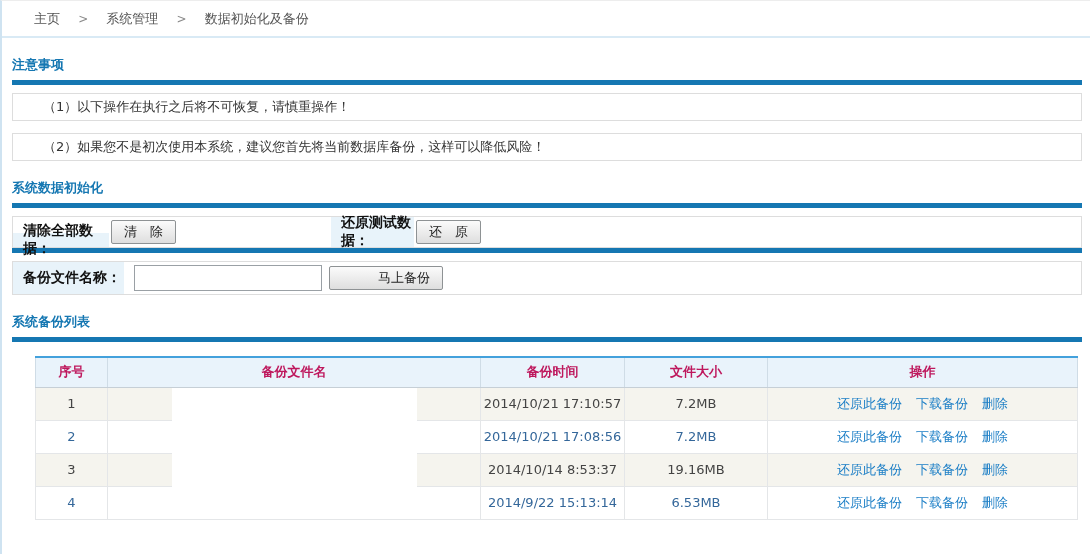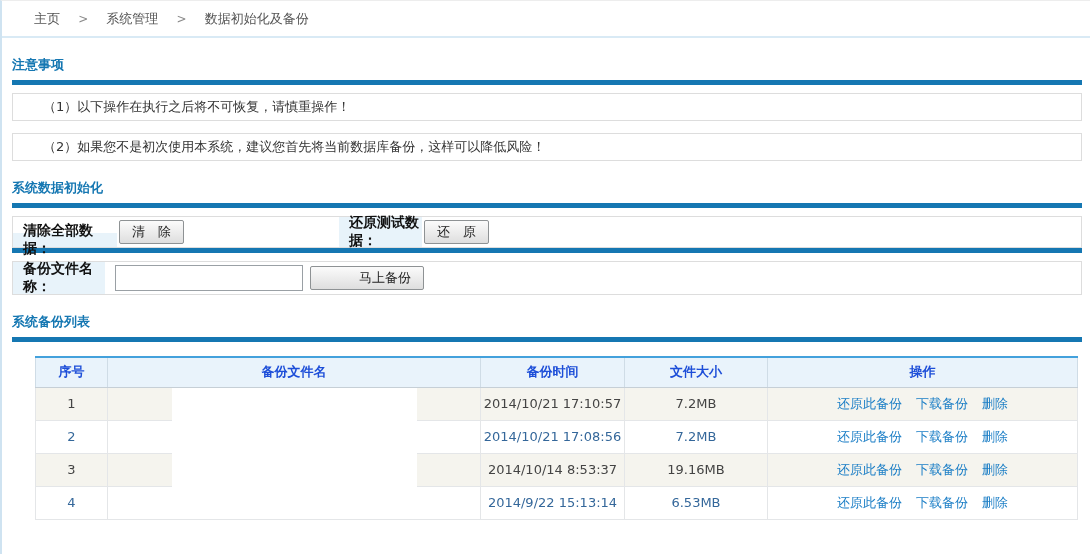--- a/index.html
+++ b/index.html
@@ -53,21 +53,21 @@
     border:1px solid var(--border-light);
     display:flex;align-items:stretch;height:32px;
   }
   .form-row.tall{height:34px;}
   .cell{display:flex;align-items:center;}
   .cell-label{
     background:var(--label-bg);
     font-weight:bold;font-size:14px;color:#111;
     padding-left:10px;
   }
-  .w96{width:104px;margin-top:16px;}  .w222{width:222px;}  .w88{width:83px;}  .w104{width:92px;}
+  .w96{width:96px;margin-top:16px;}  .w222{width:222px;}  .w88{width:83px;}  .w104{width:111px;}
   .grow{flex:1;}
   .btn{
     font-family:inherit;font-size:13px;color:#222;
     border:1px solid #8e9294;border-radius:2px;
     background:linear-gradient(#fbfbfb,#dedede);
     padding:3px 12px;margin-left:2px;cursor:pointer;line-height:16px;
   }
   .text-input{
     width:188px;height:26px;margin-left:10px;
     border:1px solid #9aa0a5;background:#fff;
@@ -77,21 +77,21 @@
   .table-wrap{position:relative;margin:14px 0 0 23px;width:1042px;}
   table.backup-table{
     width:1042px;border-collapse:collapse;
     border:1px solid #ccd9e3;font-size:13px;table-layout:fixed;
   }
   table.backup-table thead th{
     background:var(--header-bg);
     border-top:2px solid var(--header-top-border);
     border-bottom:1px solid #c6cfd6;
     border-left:1px solid #cfdce6;border-right:1px solid #cfdce6;
-    height:30px;font-weight:bold;color:#1d4ed8;text-align:center;
+    height:30px;font-weight:bold;color:#be185d;text-align:center;
   }
   table.backup-table td{
     height:33px;text-align:center;
     border:1px solid #e4e6e8;
   }
   table.backup-table tr.odd td{background:var(--row-odd-bg);color:#444;}
   table.backup-table tr.even td{background:#fff;color:var(--row-even-text);}
   table.backup-table td.col-actions a{
     color:var(--link);text-decoration:none;margin:0 7px;cursor:pointer;
   }

